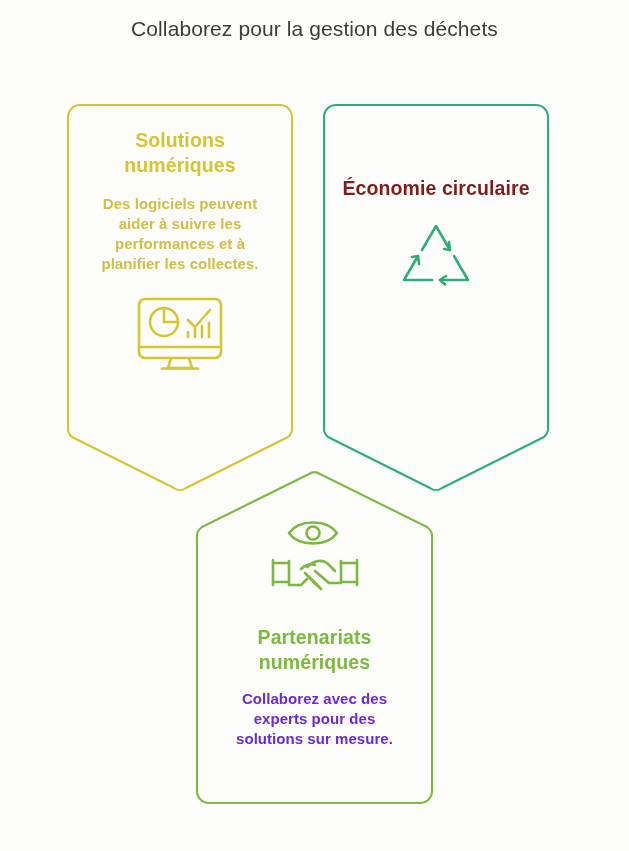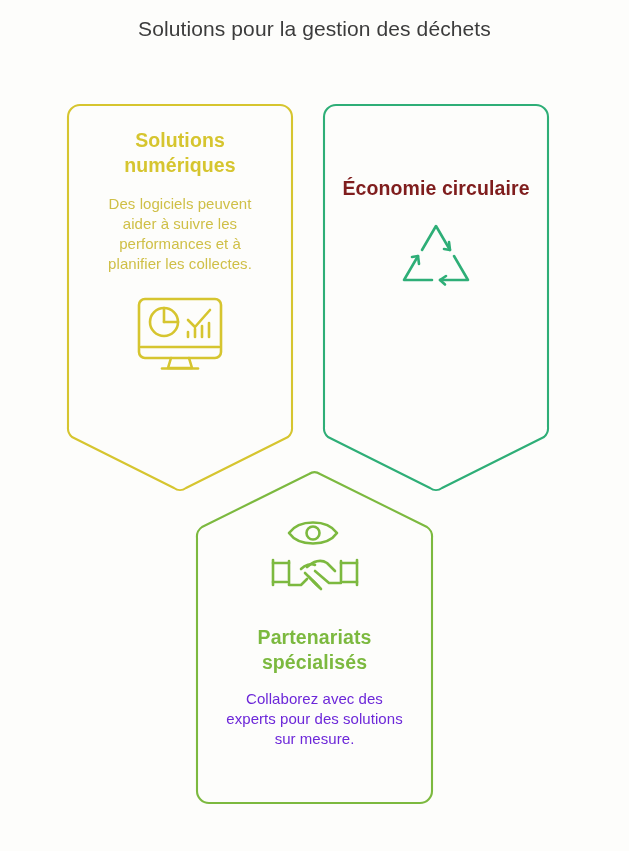--- a/index.html
+++ b/index.html
@@ -52,21 +52,21 @@
   }
 
   .card-title {
     font-size:19.5px;
     font-weight:bold;
     line-height:1.28;
     letter-spacing:.1px;
   }
   .card-body {
     font-size:15px;
-    font-weight:400;
+    font-weight:700;
     line-height:1.33;
     letter-spacing:.05px;
   }
   .card-icon {
     display:flex;
     align-items:center;
     justify-content:center;
   }
 
   
@@ -85,21 +85,21 @@
   #card-partners { left:191px; top:469px; width:247px; height:340px; }
   #card-partners .card-icon  { margin-top:44px; }
   #card-partners .card-title { color:#7cb93f; padding-top:22px; width:200px; }
   #card-partners .card-body  { color:#6d28d9; padding-top:14px; width:190px; }
 </style>
 </head>
 <body>
 
 <div id="stage">
 
-  <div id="page-title">Solutions pour la gestion des déchets</div>
+  <div id="page-title">Collaborez pour la gestion des déchets</div>
 
   <div class="card" id="card-digital">
     <svg class="card-svg" width="236" height="396" viewBox="0 0 236 396">
       <path d="M 6 16
                A 12 12 0 0 1 18 4
                L 218 4
                A 12 12 0 0 1 230 16
                L 230 326
                A 12 12 0 0 1 226 336
                L 124 387
@@ -204,18 +204,18 @@
 
           <path d="M 22 48 L 22 72 L 34 72 L 40 66"></path>
 
           <path d="M 40 54 C 46 48 54 46 60 50 L 68 58"></path>
           <path d="M 38 60 L 50 72"></path>
           <path d="M 42 64 L 52 74"></path>
           <path d="M 46 68 L 54 76"></path>
           <path d="M 34 56 C 38 52 44 50 48 52"></path>
         </svg>
       </div>
-      <div class="card-title">Partenariats spécialisés</div>
+      <div class="card-title">Partenariats numériques</div>
       <div class="card-body">Collaborez avec des experts pour des solutions sur mesure.</div>
     </div>
   </div>
 
 </div>
 
 </body></html>

